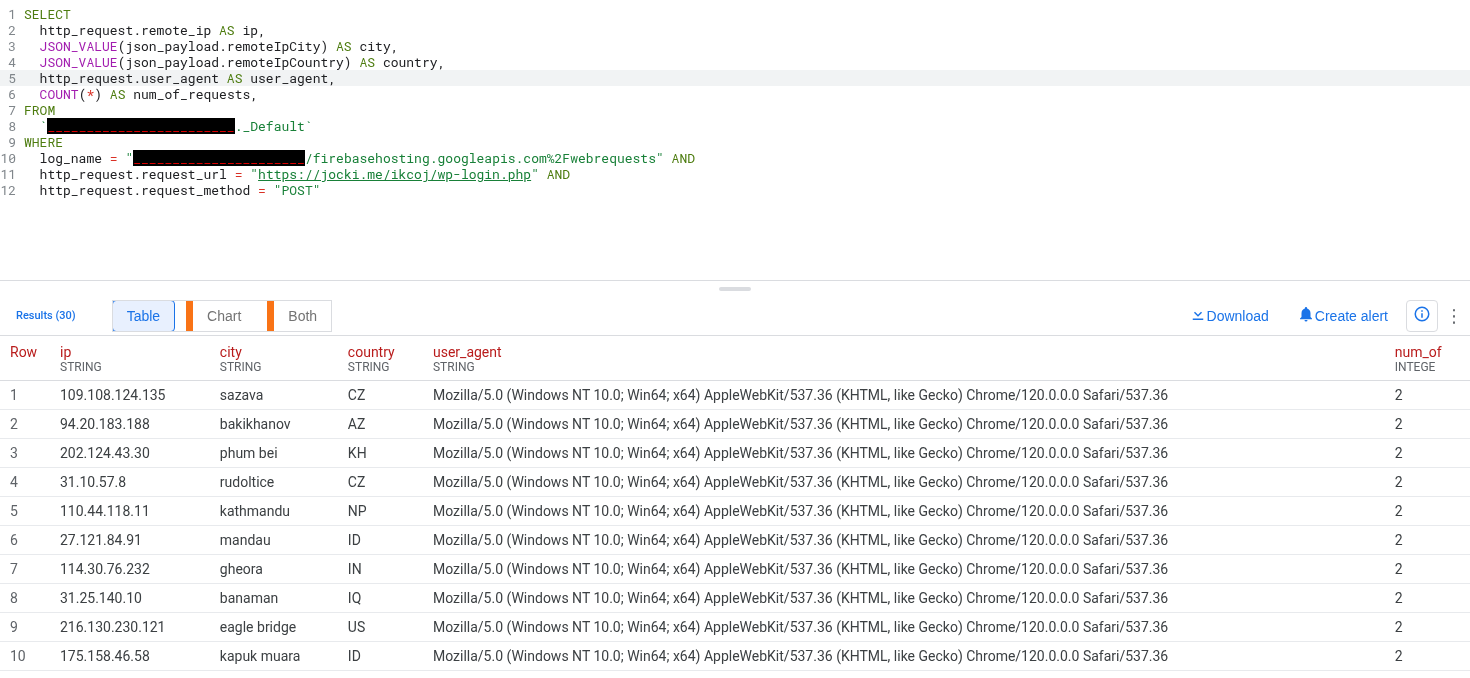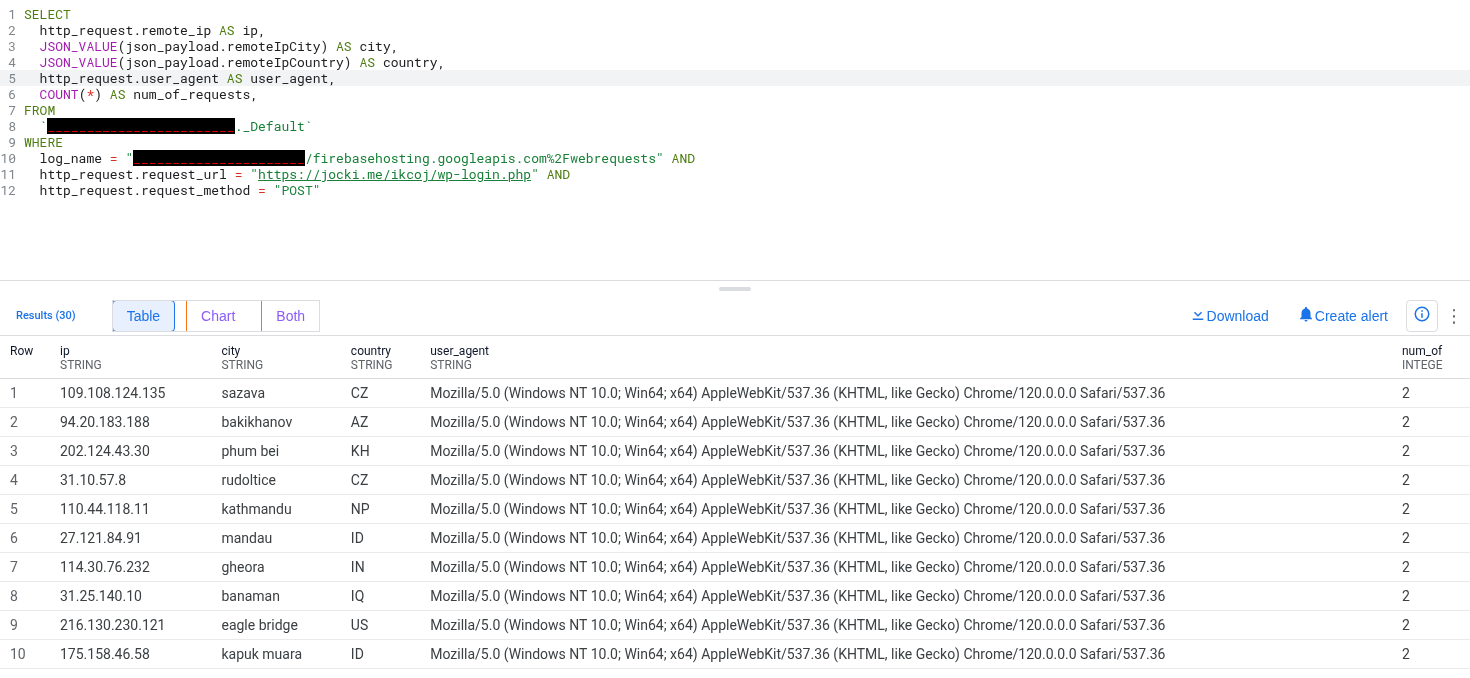--- a/index.html
+++ b/index.html
@@ -15,37 +15,37 @@
   .norm{ color: #202124; }
   .url { color: #188038; text-decoration: underline; }
   .red { background:#000000; color:#e60000; display:inline-block; }
   .line.hl { background: #f1f3f4; }
   .drag-handle { height: 16px; border-top: 1px solid #dadce0; display:flex; justify-content:center; align-items:center; cursor: row-resize; }
   .drag-handle span { width: 32px; height:4px; border-radius:2px; background:#dadce0; }
 
   .toolbar { display:flex; align-items:center; border-bottom: 1px solid #dadce0; padding: 0 8px; gap: 8px; height: 40px; }
   .tab-results { color:#1a73e8; font-weight:500; padding: 8px 8px; font-size:11px; }
   .seg { display:flex; border:1px solid #dadce0; border-radius:0; overflow:hidden; height:32px; margin-left:20px;gap:12px;}
-  .seg button { background:#fff; border:none; padding: 0 14px; font-size:14px; color:#8b5cf6; cursor:pointer; border-left:1px solid #f97316;}
+  .seg button { background:#fff; border:none; padding: 0 14px; font-size:14px; color:#737373; cursor:pointer; border-left:7px solid #f97316;}
   .seg button:first-child { border-left:none; }
   .seg button.active { color:#1a73e8; background:#e8f0fe; border:1px solid #1a73e8; border-radius:4px; margin:-1px; z-index:1; position:relative; }
   .spacer { flex:1; }
   .tb-btn { display:flex; align-items:center; gap:0; color:#1a73e8; font-size:14px; background:none; border:none; padding:6px 10px; cursor:pointer; }
   .tb-btn svg { width:18px; height:18px; fill:#1a73e8; }
   .save-grp { display:flex; border:1px solid #dadce0; border-radius:4px; overflow:hidden; height:32px; align-items:stretch;}
   .save-grp .tb-btn { padding: 0 10px; }
   .save-grp .chev { border-left:1px solid #dadce0; width:28px; display:flex; align-items:center; justify-content:center; cursor:pointer;}
   .info-btn { width:32px; height:32px; display:flex; align-items:center; justify-content:center; border:1px solid #dadce0; border-radius:4px; cursor:pointer;}
   .info-btn svg, .save-grp .chev svg{ width:18px; height:18px; fill:#1a73e8;}
   .dots{ width:16px; display:flex; align-items:center; justify-content:center; color:#5f6368; font-size:18px;}
 
   .grid { width:100%; overflow-x:auto;}
   table { border-collapse: collapse; width: 100%; min-width: 1460px;}
   th { text-align:left; font-weight:400; padding: 8px 10px 6px; border-bottom:1px solid #dadce0; vertical-align:top;}
-  th .h1 { color:#0f172a; font-size:12px;}
+  th .h1 { color:#b91c1c; font-size:14px;}
   th .h2 { color:#5f6368; font-size:12px;}
   td { padding: 6px 10px; border-bottom:1px solid #e8eaed; font-size:14px; color:#3c4043; white-space:nowrap;}
   td.rownum, th.rownum{ width:50px; color:#5f6368;}
   td.ua { max-width: 770px; overflow:hidden; text-overflow:ellipsis;}
 </style>
 </head>
 <body>
 
 <div class="editor" id="editor">
     <div class="line"><div class="gutter">1</div><div class="code"><span class="kw">SELECT</span></div></div>

